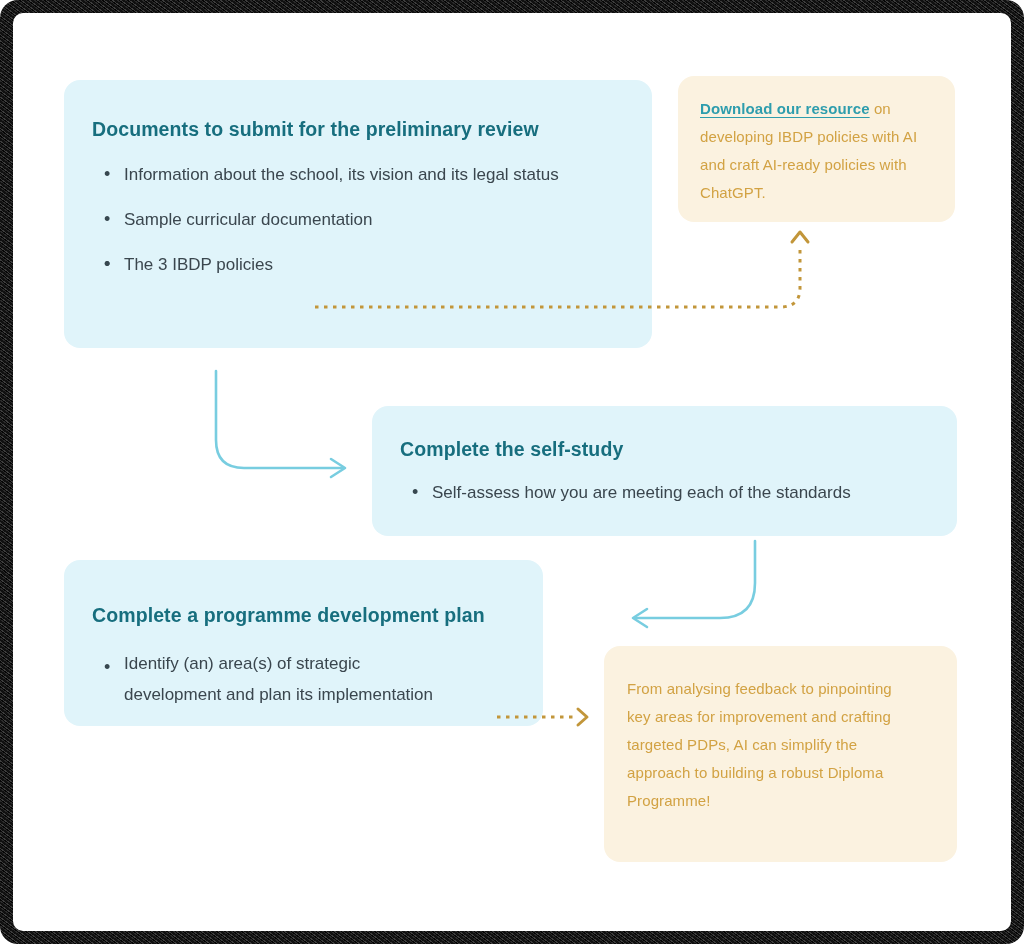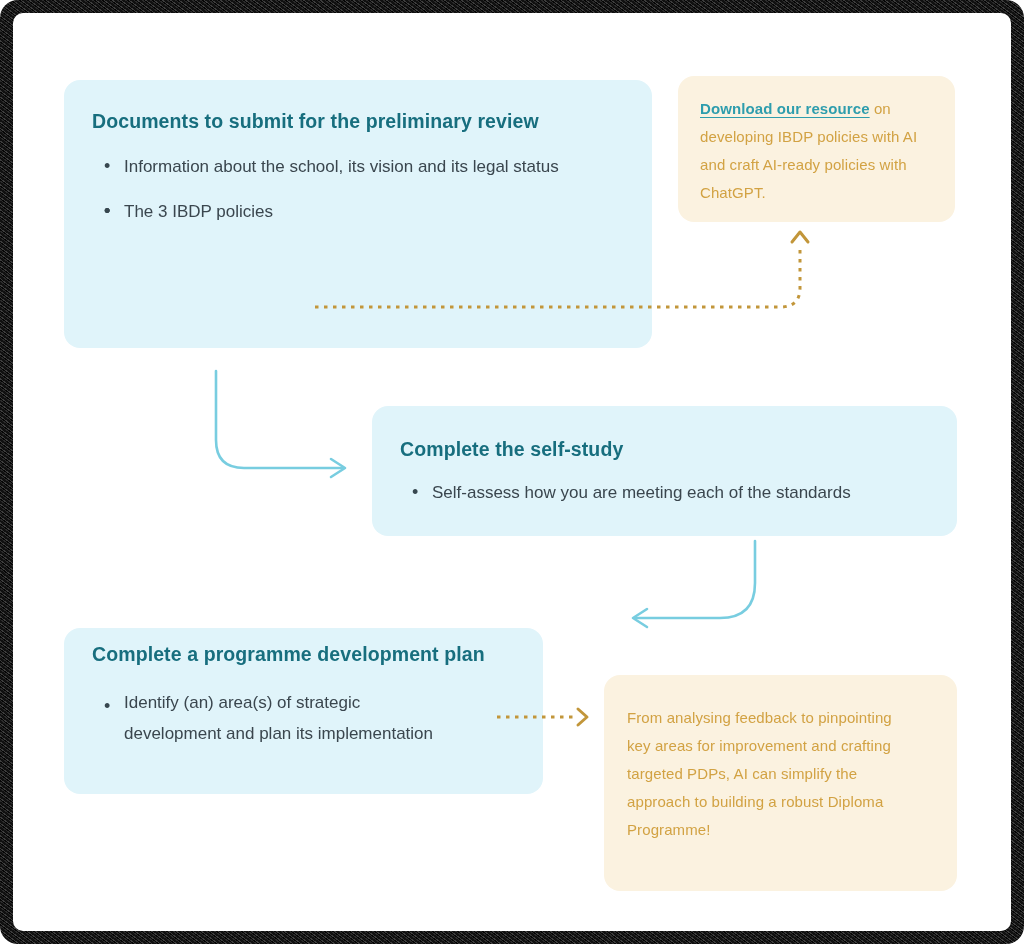--- a/index.html
+++ b/index.html
@@ -21,25 +21,25 @@
   .canvas {
     position: absolute;
     left: 13px; top: 13px; right: 13px; bottom: 13px;
     background: #ffffff;
     border-radius: 10px;
   }
   .box { position: absolute; border-radius: 16px; }
   .box.blue  { background: #e0f4fa; }
   .box.cream { background: #fbf2e0; }
 
-  .box-step1 { left: 64px;  top: 80px;  width: 588px; height: 268px; padding: 28px 28px 0 28px; }
+  .box-step1 { left: 64px;  top: 80px;  width: 588px; height: 268px; padding: 36px 28px 0 28px; }
   .box-tip1  { left: 678px; top: 76px;  width: 277px; height: 146px; padding: 19px 22px 0 22px; }
   .box-step2 { left: 372px; top: 406px; width: 585px; height: 130px; padding: 30px 44px 0 28px; }
-  .box-step3 { left: 64px;  top: 628px; width: 479px; height: 166px; padding: 13px 28px 0 28px; }
-  .box-tip2  { left: 604px; top: 646px; width: 353px; height: 216px; padding: 29px 48px 16px 23px; margin-top: 29px; }
+  .box-step3 { left: 64px;  top: 560px; width: 479px; height: 166px; padding: 42px 28px 0 28px; }
+  .box-tip2  { left: 604px; top: 646px; width: 353px; height: 216px; padding: 29px 48px 16px 23px; }
 
   .step-title {
     color: #176e7e;
     font-size: 19.5px;
     font-weight: 700;
     line-height: 26px;
     letter-spacing: .1px;
   }
   .bullets {
     list-style: none;
@@ -83,21 +83,21 @@
 </head>
 <body>
 
 <div class="stage">
   <div class="canvas"></div>
 
   <section class="box blue box-step1">
     <h2 class="step-title">Documents to submit for the preliminary review</h2>
     <ul class="bullets">
       <li><span class="dot">•</span><span>Information about the school, its vision and its legal status</span></li>
-      <li><span class="dot">•</span></li>
+      <li><span class="dot">•</span><span>Sample curricular documentation</span></li>
       <li><span class="dot">•</span></li>
       <li><span class="dot">•</span><span>The 3 IBDP policies</span></li>
     </ul>
   </section>
 
   <aside class="box cream box-tip1">
     <p class="tip-text"><a class="resource-link" href="#">Download our resource</a><span> on developing IBDP policies with AI and craft AI-ready policies with ChatGPT.</span></p>
   </aside>
 
   <section class="box blue box-step2">

